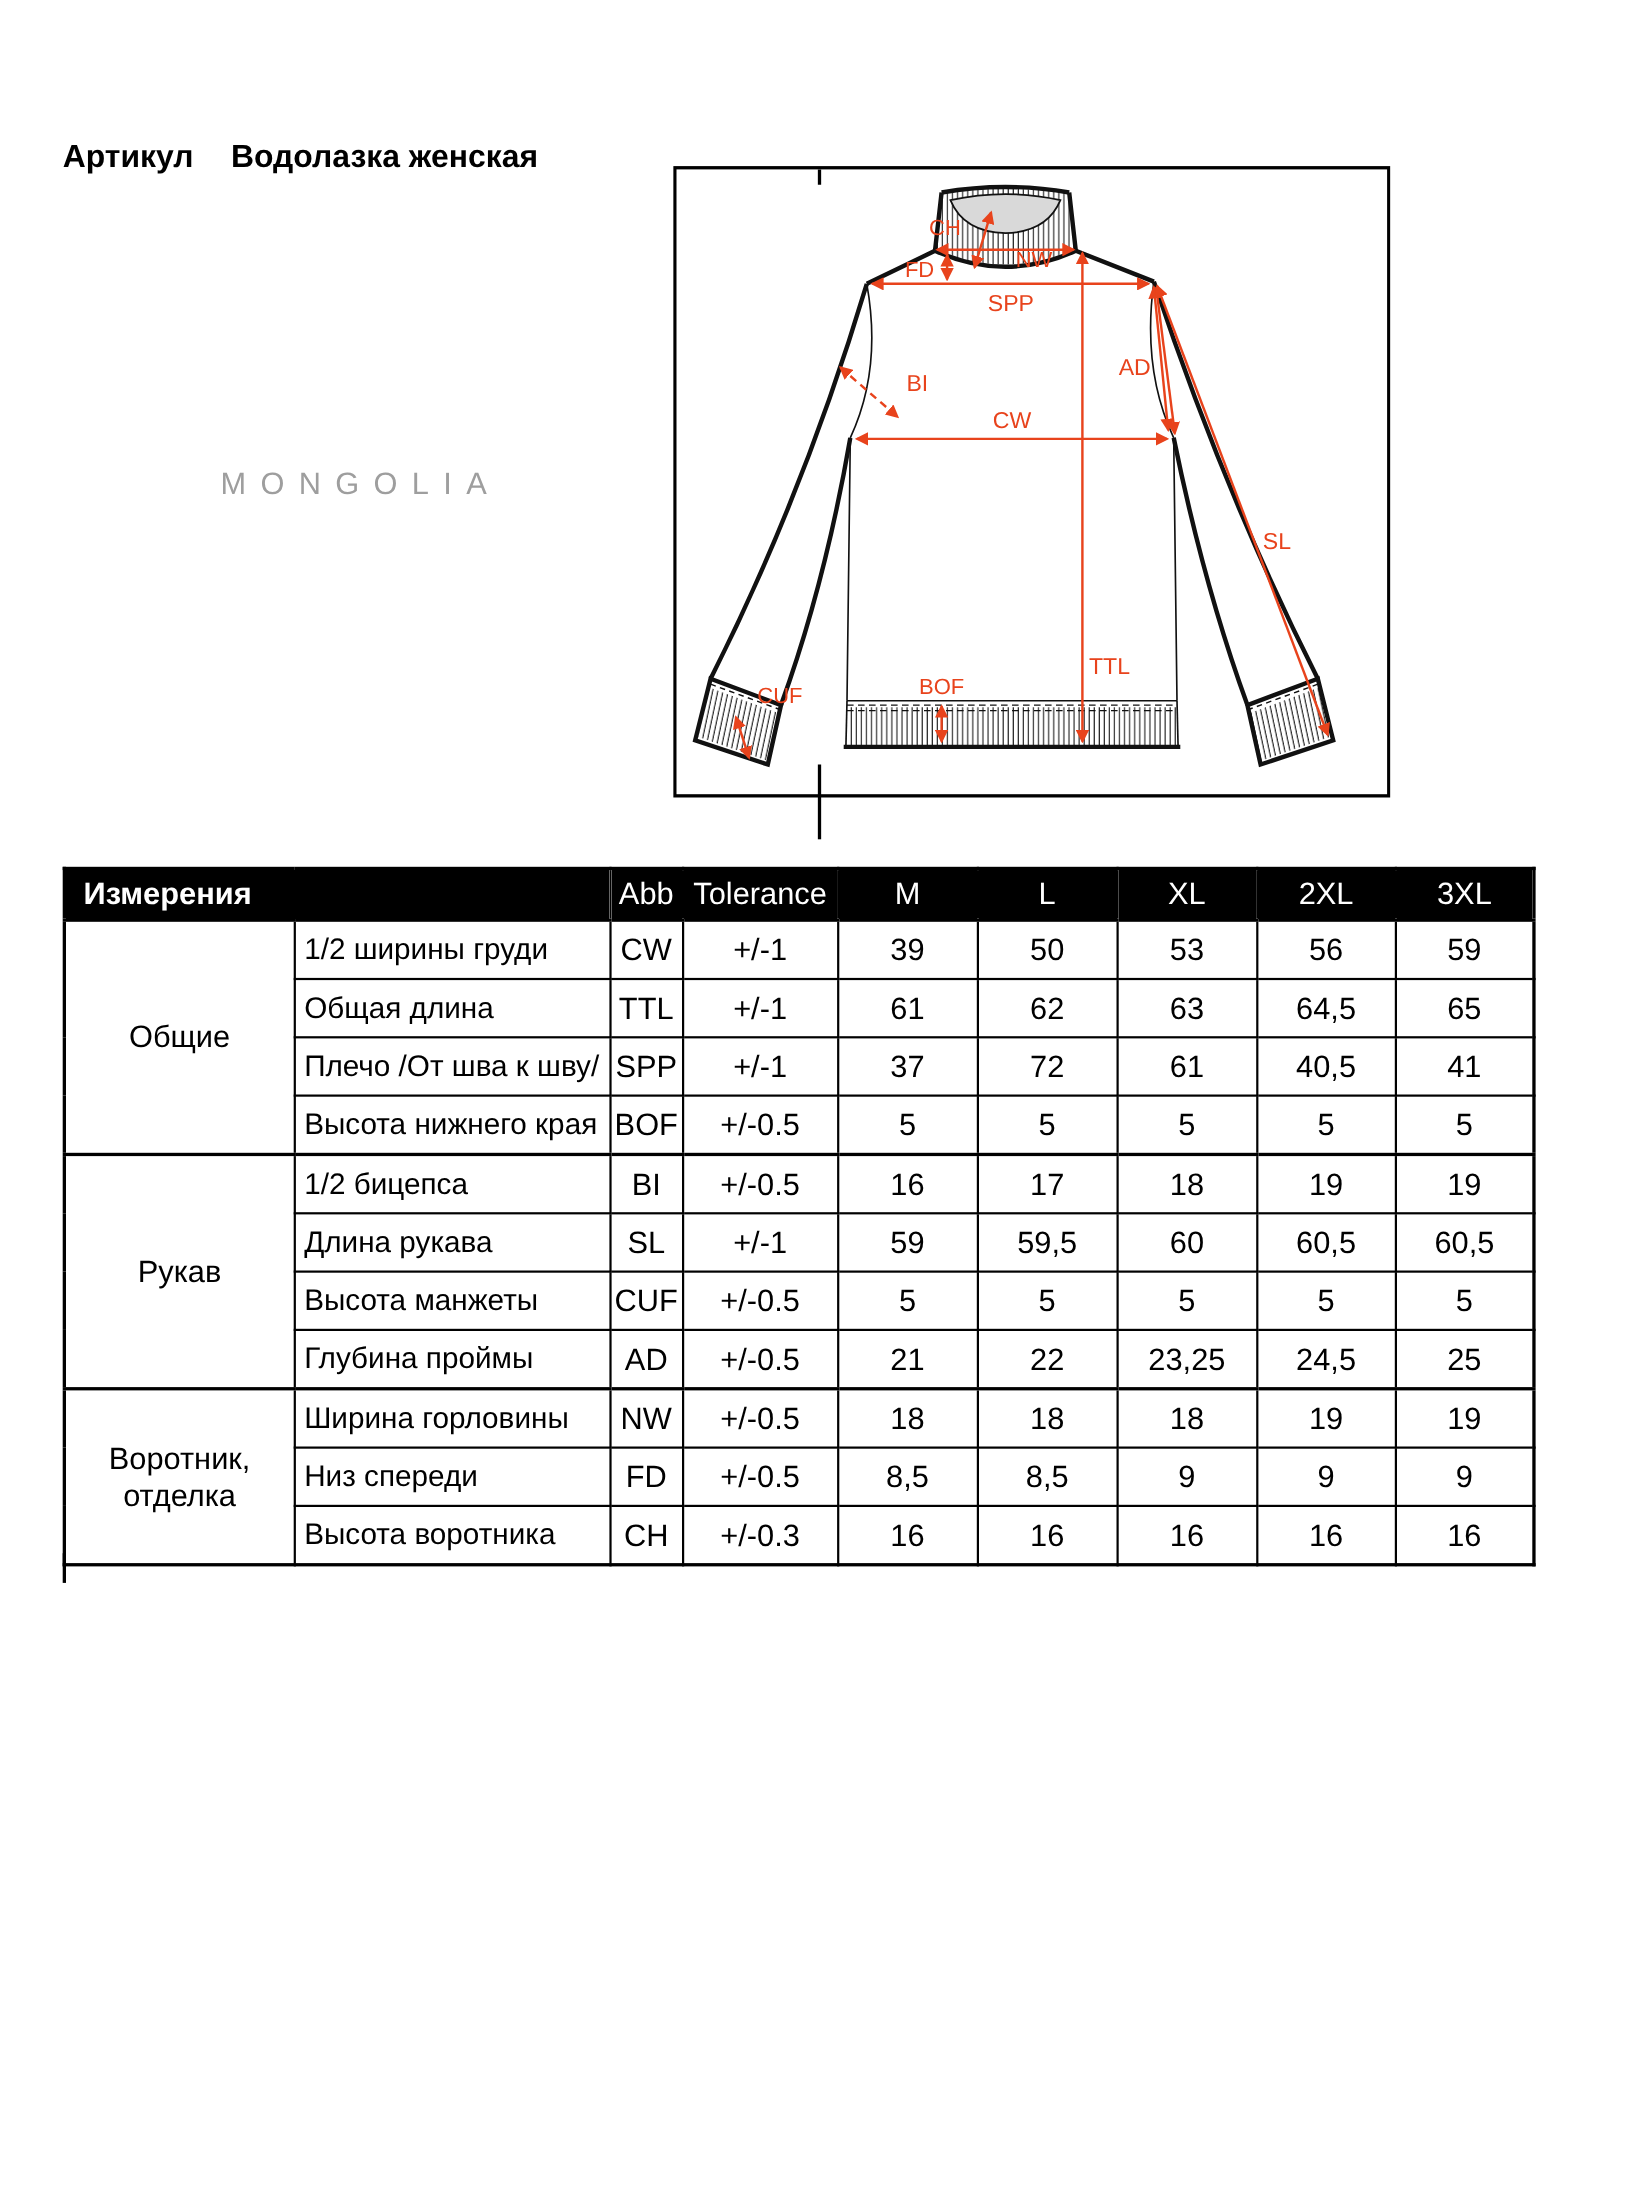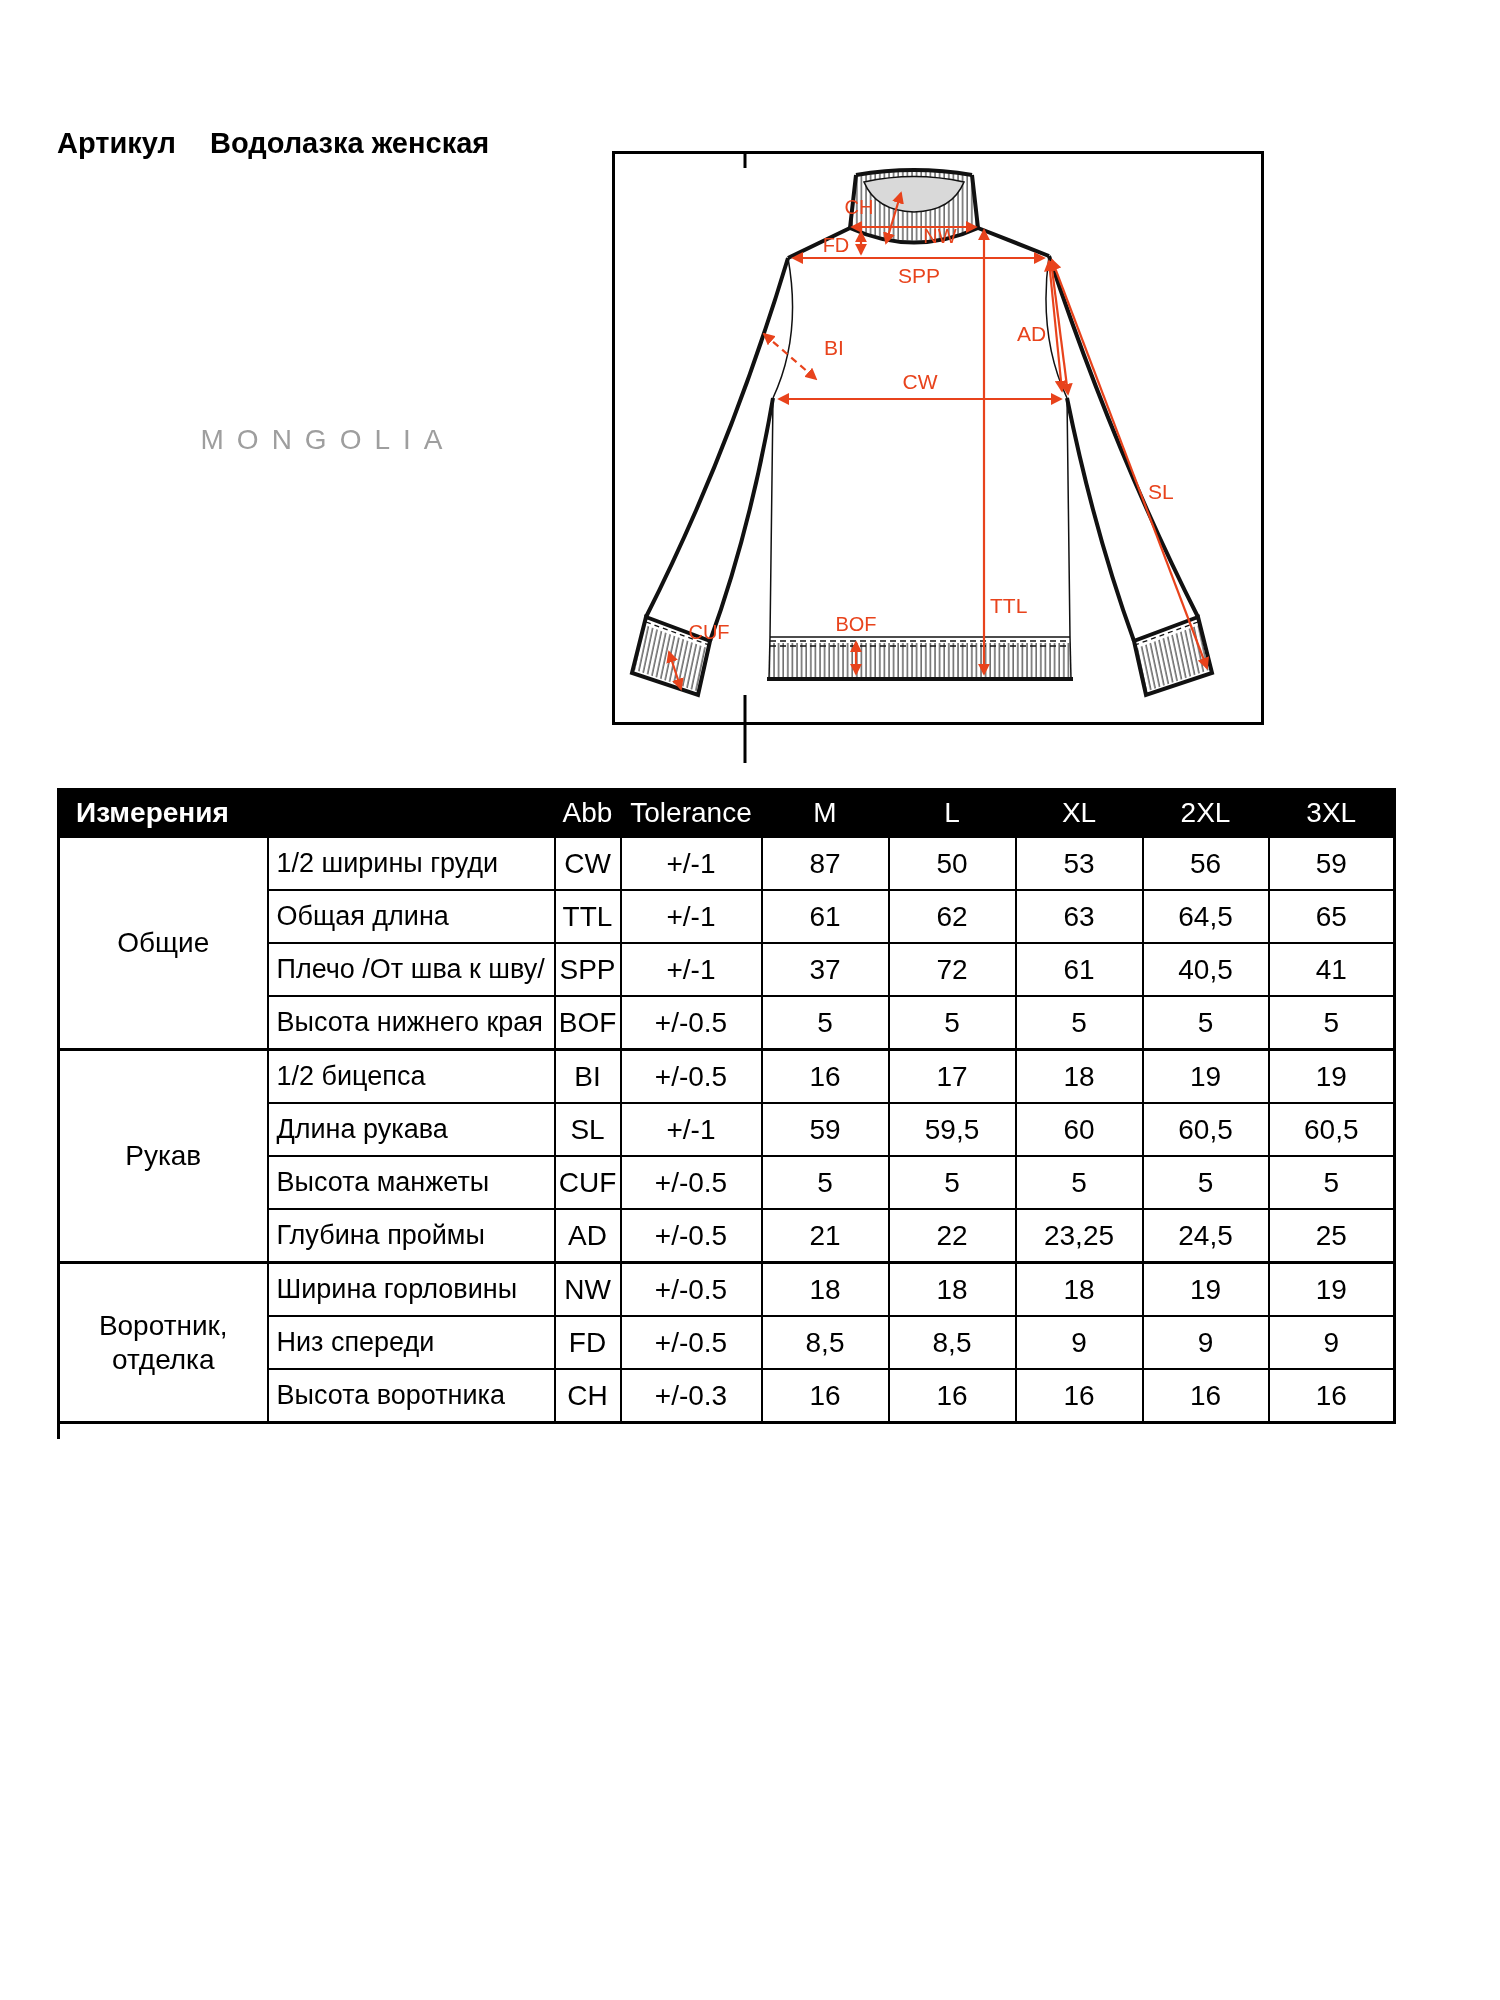--- a/index.html
+++ b/index.html
@@ -151,21 +151,21 @@
         <th>2XL</th>
         <th>3XL</th>
       </tr>
     </thead>
     <tbody>
       <tr class="group-start">
         <td class="group" rowspan="4">Общие</td>
         <td class="name">1/2 ширины груди</td>
         <td>CW</td>
         <td>+/-1</td>
-        <td>87</td>
+        <td>39</td>
         <td>50</td>
         <td>53</td>
         <td>56</td>
         <td>59</td>
       </tr>
       <tr>
         <td class="name">Общая длина</td>
         <td>TTL</td>
         <td>+/-1</td>
         <td>61</td>

